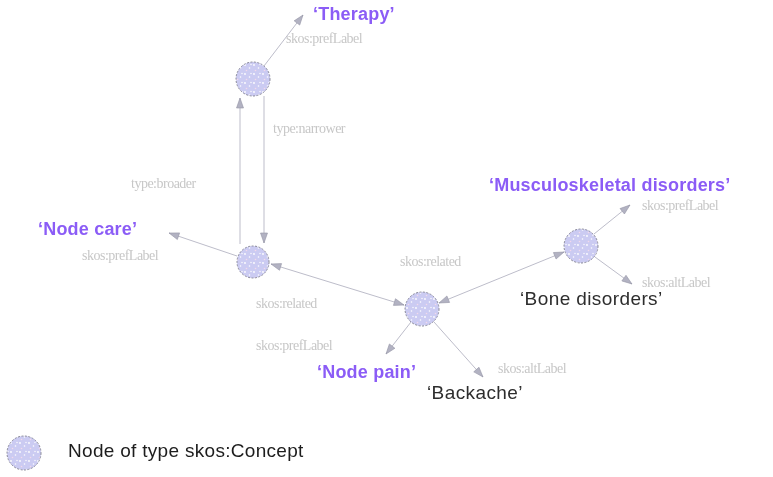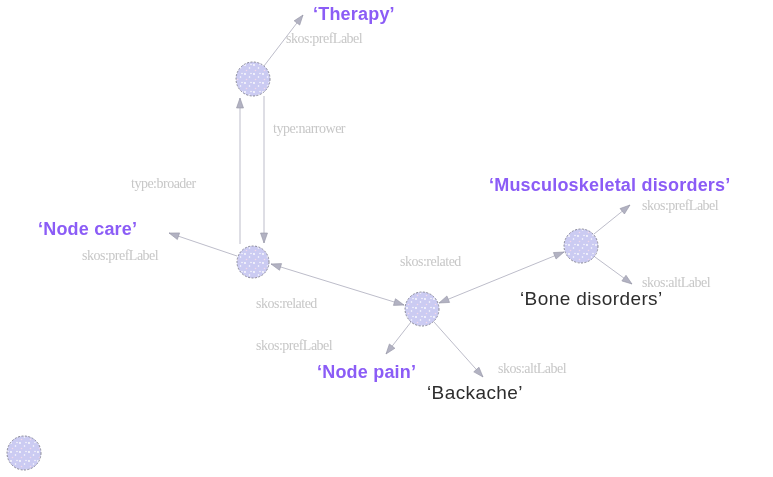--- a/index.html
+++ b/index.html
@@ -103,13 +103,14 @@
       <span class="lbl edge-label" style="left: 400px; top: 254px;">skos:related</span>
       <span class="lbl edge-label" style="left: 642px; top: 198px;">skos:prefLabel</span>
       <span class="lbl edge-label" style="left: 642px; top: 275px;">skos:altLabel</span>
       <span class="lbl concept-bold" style="left: 313px; top: 5px;">‘Therapy’</span>
       <span class="lbl concept-bold" style="left: 38px; top: 220px;">‘Node care’</span>
       <span class="lbl concept-bold" style="left: 489px; top: 176px;">‘Musculoskeletal disorders’</span>
       <span class="lbl concept-bold" style="left: 317px; top: 363px;">‘Node pain’</span>
       <span class="lbl concept-plain" style="left: 427px; top: 383px;">‘Backache’</span>
       <span class="lbl concept-plain" style="left: 520px; top: 289px;">‘Bone disorders’</span>
     </div>
+  <span class="lbl legend-label" id="legend-label" style="left: 68px; top: 441px;">Node of type skos:Concept</span>
 </div>
 
 </body></html>

